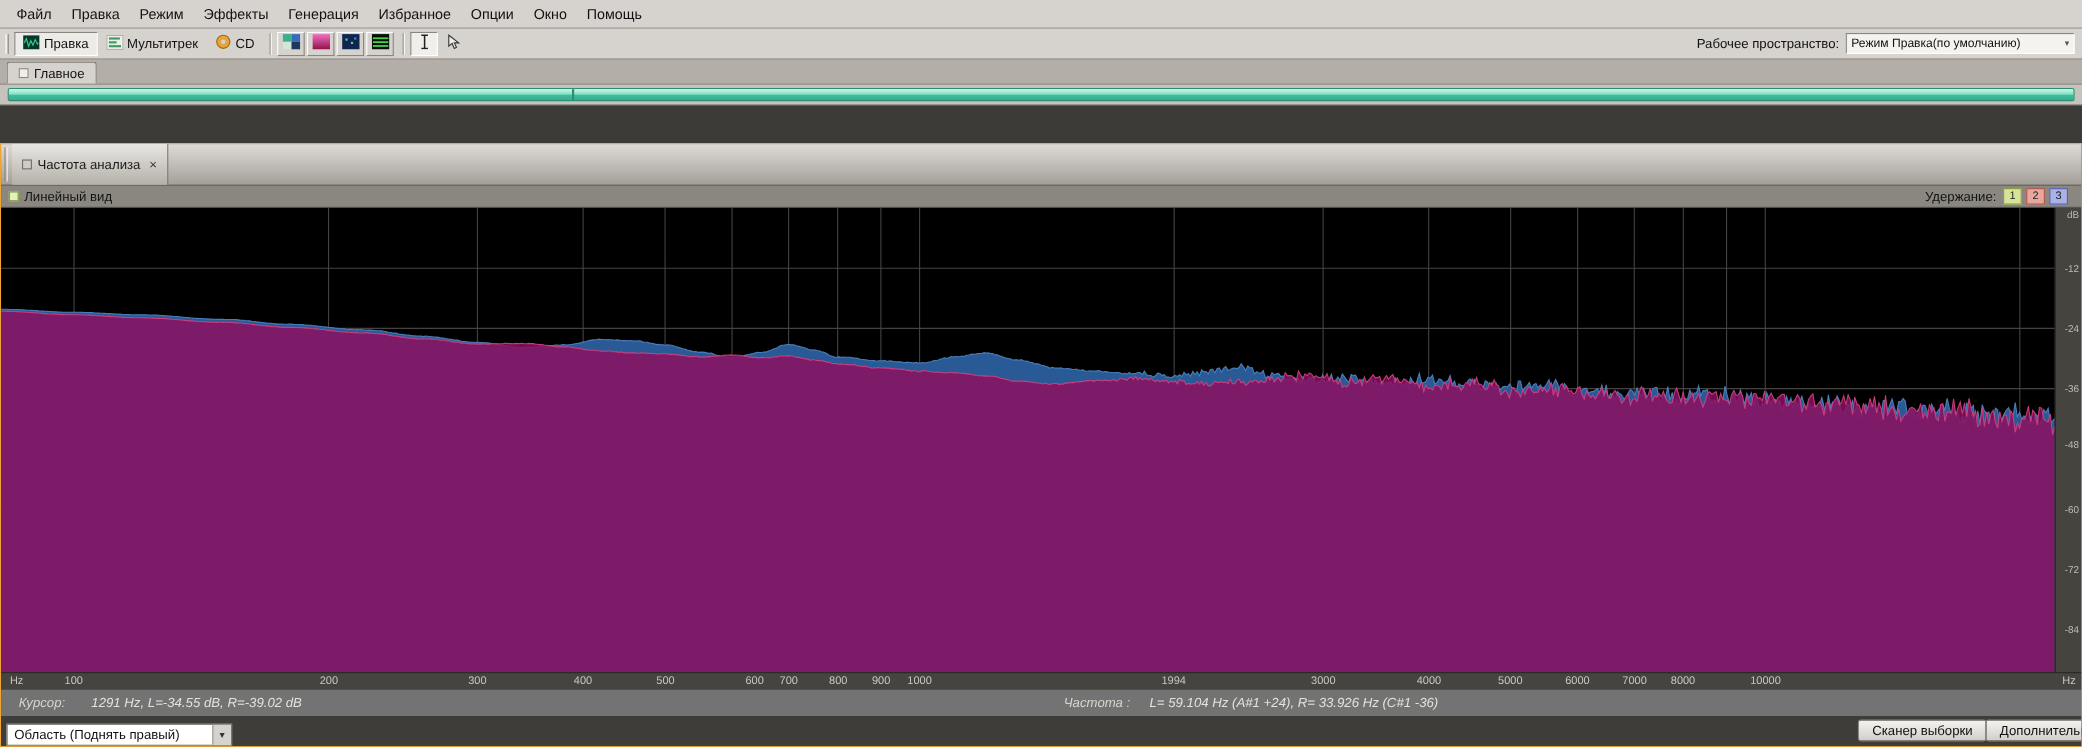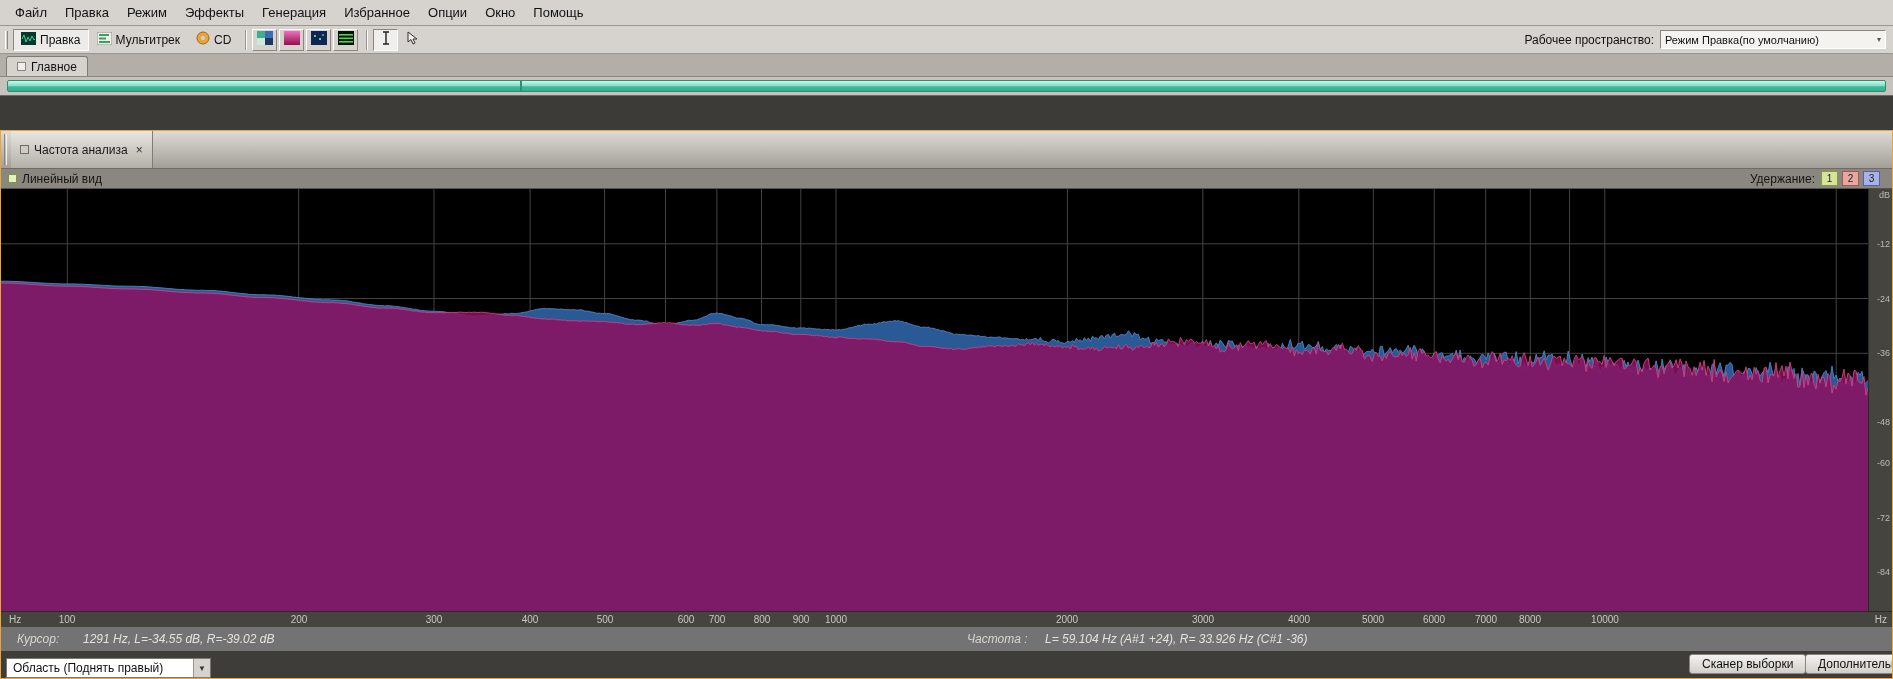--- a/index.html
+++ b/index.html
@@ -17,21 +17,21 @@
   .tb-btn { display:flex; align-items:center; gap:4px; height:22px; padding:0 7px;
             background:#d6d3ce; border:1px solid #d6d3ce; font-size:12px; color:#111;
             font-family:"Liberation Sans",sans-serif; }
   .tb-btn.pressed { background:#ecebe7; border-color:#8a867f #ffffff #ffffff #8a867f; }
   .tb-icon-btn { width:25px; height:22px; display:flex; align-items:center; justify-content:center;
                  background:#d6d3ce; border:1px solid; border-color:#ffffff #8a867f #8a867f #ffffff; margin-right:2px; }
   .tb-icon-btn.pressed { background:#f0efec; border-color:#8a867f #ffffff #ffffff #8a867f; }
   .tb-sep { width:1px; height:20px; background:#9a968f; box-shadow:1px 0 0 #fff; margin:0 6px; }
   .tb-right { margin-left:auto; display:flex; align-items:center; gap:6px; padding-right:3px; }
   .ws-label { font-size:12px; color:#111; white-space:nowrap; }
-  .ws-field { width:226px; height:19px; background:#f4f3f0; border:1px solid;
+  .ws-field { width:208px; height:19px; background:#f4f3f0; border:1px solid;
               border-color:#8a867f #ffffff #ffffff #8a867f; display:flex; align-items:center;
               justify-content:space-between; padding:0 4px; font-size:11px; color:#111; white-space:nowrap; }
   .ws-arrow { font-size:8px; color:#555; }
 
   .tabstrip { height:23px; background:#b3afa8; border-bottom:1px solid #8a867f;
               display:flex; align-items:flex-end; padding-left:6px; }
   .file-tab { height:20px; background:#d6d3ce; border:1px solid #7f7c75; border-bottom:none;
               border-radius:3px 3px 0 0; display:flex; align-items:center; gap:5px;
               padding:0 10px; font-size:12px; color:#111; }
   .tab-icon { width:9px; height:9px; border:1px solid #8a867f; background:#efeeea; }
@@ -267,41 +267,41 @@
             <path d="M0.0 92.2L2.0 92.2L4.0 92.2L6.0 92.2L8.0 92.3L10.0 92.3L12.0 92.4L14.0 92.5L16.0 92.5L18.0 92.6L20.0 92.7L22.0 92.8L24.0 93.0L26.0 93.1L28.0 93.2L30.0 93.3L32.0 93.4L34.0 93.6L36.0 93.7L38.0 93.8L40.0 94.0L42.0 94.1L44.0 94.2L46.0 94.3L48.0 94.4L50.0 94.5L52.0 94.6L54.0 94.7L56.0 94.8L58.0 94.8L60.0 94.9L62.0 94.9L64.0 94.9L66.0 94.9L68.0 94.9L70.0 94.9L72.0 94.9L74.0 95.0L76.0 95.1L78.0 95.1L80.0 95.2L82.0 95.2L84.0 95.3L86.0 95.5L88.0 95.5L90.0 95.7L92.0 95.8L93.9 95.9L95.9 96.0L97.9 96.1L99.9 96.2L101.9 96.3L103.9 96.4L105.9 96.5L107.9 96.6L109.9 96.8L111.9 96.9L113.9 96.9L115.9 97.0L117.9 97.1L119.9 97.1L121.9 97.1L123.9 97.2L125.9 97.2L127.9 97.2L129.9 97.2L131.9 97.2L133.9 97.3L135.9 97.3L137.9 97.4L139.9 97.5L141.9 97.5L143.9 97.6L145.9 97.8L147.9 97.9L149.9 98.0L151.9 98.3L153.9 98.4L155.9 98.5L157.9 98.7L159.9 98.8L161.9 99.0L163.9 99.2L165.9 99.4L167.9 99.6L169.9 99.6L171.9 99.9L173.9 100.1L175.9 100.3L177.9 100.4L179.9 100.5L181.9 100.5L183.9 100.8L185.9 100.9L187.9 100.9L189.9 101.0L191.9 101.1L193.9 101.2L195.9 101.3L197.9 101.3L199.9 101.3L201.9 101.2L203.9 101.4L205.9 101.4L207.9 101.5L209.9 101.5L211.9 101.5L213.9 101.6L215.9 101.8L217.9 102.1L219.9 102.1L221.9 102.4L223.9 102.6L225.9 102.7L227.9 103.1L229.9 103.3L231.9 103.6L233.9 103.7L235.9 104.1L237.9 104.2L239.9 104.5L241.9 104.6L243.9 104.8L245.9 104.9L247.9 105.3L249.9 105.4L251.9 105.5L253.9 105.6L255.9 105.7L257.9 105.8L259.9 105.8L261.9 105.7L263.9 105.7L265.9 105.9L267.9 106.0L269.9 106.0L271.9 106.0L273.9 106.1L275.9 106.4L277.9 106.4L279.9 106.7L281.8 106.7L283.8 107.1L285.8 107.2L287.8 107.5L289.8 107.6L291.8 108.1L293.8 108.1L295.8 108.4L297.8 108.7L299.8 108.8L301.8 108.9L303.8 109.3L305.8 109.4L307.8 109.7L309.8 109.8L311.8 109.9L313.8 110.3L315.8 110.5L317.8 110.3L319.8 110.6L321.8 110.9L323.8 110.7L325.8 110.8L327.8 110.7L329.8 111.0L331.8 111.0L333.8 111.1L335.8 111.1L337.8 111.2L339.8 111.4L341.8 111.7L343.8 111.7L345.8 111.8L347.8 112.2L349.8 112.5L351.8 113.1L353.8 113.3L355.8 113.7L357.8 113.8L359.8 114.1L361.8 114.8L363.8 114.9L365.8 115.2L367.8 115.6L369.8 115.6L371.8 115.9L373.8 116.2L375.8 116.3L377.8 116.5L379.8 116.6L381.8 116.6L383.8 117.0L385.8 116.6L387.8 116.7L389.8 116.9L391.8 117.1L393.8 117.4L395.8 117.5L397.8 117.7L399.8 118.2L401.8 118.3L403.8 118.8L405.8 118.9L407.8 119.4L409.8 119.5L411.8 120.2L413.8 120.2L415.8 120.4L417.8 121.0L419.8 121.5L421.8 121.4L423.8 121.8L425.8 121.9L427.8 122.1L429.8 122.2L431.8 122.2L433.8 122.2L435.8 122.5L437.8 122.3L439.8 122.6L441.8 122.7L443.8 122.9L445.8 123.4L447.8 123.8L449.8 123.9L451.8 124.3L453.8 124.5L455.8 124.7L457.8 125.1L459.8 125.6L461.8 125.6L463.8 125.8L465.8 126.4L467.7 126.7L469.7 126.6L471.7 127.1L473.7 127.0L475.7 126.9L477.7 126.8L479.7 126.6L481.7 126.8L483.7 126.5L485.7 126.6L487.7 126.3L489.7 125.9L491.7 125.9L493.7 125.9L495.7 125.6L497.7 125.1L499.7 125.1L501.7 125.1L503.7 124.6L505.7 124.7L507.7 124.9L509.7 124.4L511.7 124.3L513.7 124.7L515.7 124.4L517.7 124.3L519.7 123.9L521.7 123.5L523.7 123.2L525.7 122.9L527.7 122.3L529.7 121.8L531.7 121.5L533.7 120.8L535.7 120.4L537.7 120.0L539.7 119.8L541.7 119.7L543.7 119.3L545.7 119.7L547.7 119.6L549.7 119.8L551.7 119.7L553.7 119.9L555.7 120.0L557.7 120.3L559.7 120.0L561.7 120.2L563.7 120.6L565.7 120.7L567.7 120.5L569.7 120.9L571.7 120.7L573.7 120.8L575.7 121.1L577.7 121.0L579.7 120.8L581.7 121.0L583.7 122.0L585.7 122.1L587.7 122.2L589.7 122.9L591.7 123.1L593.7 123.6L595.7 124.3L597.7 124.1L599.7 124.4L601.7 124.5L603.7 124.8L605.7 124.4L607.7 124.6L609.7 124.9L611.7 125.6L613.7 126.2L615.7 126.8L617.7 127.3L619.7 128.0L621.7 128.4L623.7 129.2L625.7 129.6L627.7 130.2L629.7 130.8L631.7 130.6L633.7 131.3L635.7 131.1L637.7 131.1L639.7 131.3L641.7 131.8L643.7 132.2L645.7 131.9L647.7 132.9L649.7 133.8L651.7 133.9L653.6 134.7L655.6 134.8L657.6 135.5L659.6 135.3L661.6 136.0L663.6 136.0L665.6 135.9L667.6 135.8L669.6 135.4L671.6 135.4L673.6 135.0L675.6 134.3L677.6 133.6L679.6 133.3L681.6 132.9L683.6 132.5L685.6 131.8L687.6 131.2L689.6 131.5L691.6 131.4L693.6 131.0L695.6 130.9L697.6 130.1L699.6 129.6L701.6 128.4L703.6 127.8L705.6 127.1L707.6 125.7L709.6 124.8L711.6 124.7L713.6 124.5L715.6 124.0L717.6 124.5L719.6 124.5L721.6 124.7L723.6 125.7L725.6 125.9L727.6 126.5L729.6 126.9L731.6 127.5L733.6 128.5L735.6 129.1L737.6 129.2L739.6 129.1L741.6 129.6L743.6 129.9L745.6 130.8L747.6 131.1L749.6 131.9L751.6 133.1L753.6 134.5L755.6 134.8L757.6 135.5L759.6 135.8L761.6 135.4L763.6 135.8L765.6 135.7L767.6 135.8L769.6 135.8L771.6 135.8L773.6 136.0L775.6 136.6L777.6 136.6L779.6 137.1L781.6 137.6L783.6 137.8L785.6 138.0L787.6 138.3L789.6 138.9L791.6 138.8L793.6 138.7L795.6 139.4L797.6 138.9L799.6 138.9L801.6 138.9L803.6 138.8L805.6 139.6L807.6 139.1L809.6 139.2L811.6 139.7L813.6 139.8L815.6 140.0L817.6 140.0L819.6 140.3L821.6 140.9L823.6 140.2L825.6 140.6L827.6 140.5L829.6 141.1L831.6 140.4L833.6 141.1L835.6 141.0L837.6 140.6L839.6 141.0L841.5 140.6L843.5 140.1L845.5 139.9L847.5 138.9L849.5 138.7L851.5 138.5L853.5 137.6L855.5 137.2L857.5 136.2L859.5 136.8L861.5 136.2L863.5 135.1L865.5 135.5L867.5 135.1L869.5 135.3L871.5 135.3L873.5 134.7L875.5 135.1L877.5 133.9L879.5 133.9L881.5 133.1L883.5 132.8L885.5 133.1L887.5 132.4L889.5 132.3L891.5 132.4L893.5 131.6L895.5 132.0L897.5 131.7L899.5 132.4L901.5 132.4L903.5 133.6L905.5 133.6L907.5 134.5L909.5 135.2L911.5 135.8L913.5 136.5L915.5 137.0L917.5 137.2L919.5 138.3L921.5 138.2L923.5 138.1L925.5 138.5L927.5 138.0L929.5 139.2L931.5 139.2L933.5 139.5L935.5 140.5L937.5 140.6L939.5 141.8L941.5 141.7L943.5 142.0L945.5 143.0L947.5 143.2L949.5 143.9L951.5 144.6L953.5 145.7L955.5 144.9L957.5 145.6L959.5 145.6L961.5 145.7L963.5 145.4L965.5 146.2L967.5 146.2L969.5 146.0L971.5 146.3L973.5 146.8L975.5 146.9L977.5 146.5L979.5 147.5L981.5 147.6L983.5 147.3L985.5 148.2L987.5 148.5L989.5 148.1L991.5 148.3L993.5 148.4L995.5 148.4L997.5 147.9L999.5 148.2L1001.5 149.3L1003.5 148.8L1005.5 149.0L1007.5 149.4L1009.5 149.6L1011.5 149.8L1013.5 149.7L1015.5 149.6L1017.5 150.0L1019.5 151.0L1021.5 150.3L1023.5 151.1L1025.5 149.6L1027.4 151.0L1029.4 150.7L1031.4 150.6L1033.4 149.6L1035.4 149.7L1037.4 151.6L1039.4 148.4L1041.4 151.7L1043.4 152.4L1045.4 152.5L1047.4 154.0L1049.4 152.6L1051.4 150.2L1053.4 150.6L1055.4 152.2L1057.4 151.6L1059.4 153.8L1061.4 153.8L1063.4 154.5L1065.4 153.2L1067.4 152.3L1069.4 153.2L1071.4 151.7L1073.4 153.3L1075.4 149.4L1077.4 151.7L1079.4 150.7L1081.4 153.0L1083.4 148.6L1085.4 151.5L1087.4 148.9L1089.4 152.6L1091.4 147.2L1093.4 149.1L1095.4 148.7L1097.4 150.8L1099.4 146.9L1101.4 146.7L1103.4 149.8L1105.4 146.1L1107.4 145.5L1109.4 149.3L1111.4 145.7L1113.4 144.2L1115.4 147.6L1117.4 147.2L1119.4 145.8L1121.4 145.6L1123.4 146.1L1125.4 145.2L1127.4 141.7L1129.4 144.4L1131.4 147.8L1133.4 143.6L1135.4 145.5L1137.4 145.1L1139.4 151.0L1141.4 148.9L1143.4 150.1L1145.4 150.0L1147.4 147.9L1149.4 154.6L1151.4 153.4L1153.4 153.8L1155.4 149.8L1157.4 151.6L1159.4 150.8L1161.4 150.5L1163.4 153.3L1165.4 152.8L1167.4 155.0L1169.4 156.5L1171.4 155.0L1173.4 155.7L1175.4 154.1L1177.4 155.6L1179.4 155.0L1181.4 158.8L1183.4 153.7L1185.4 158.9L1187.4 156.8L1189.4 154.3L1191.4 154.4L1193.4 154.1L1195.4 160.9L1197.4 157.6L1199.4 158.4L1201.4 151.7L1203.4 158.4L1205.4 158.2L1207.4 155.6L1209.4 151.2L1211.4 159.2L1213.4 156.7L1215.3 153.8L1217.3 156.7L1219.3 151.0L1221.3 153.6L1223.3 156.7L1225.3 158.4L1227.3 151.5L1229.3 152.3L1231.3 152.0L1233.3 156.0L1235.3 158.8L1237.3 156.0L1239.3 156.9L1241.3 157.8L1243.3 158.5L1245.3 155.1L1247.3 160.6L1249.3 156.7L1251.3 160.4L1253.3 158.9L1255.3 157.5L1257.3 160.3L1259.3 159.4L1261.3 158.6L1263.3 158.3L1265.3 162.6L1267.3 154.3L1269.3 157.2L1271.3 158.7L1273.3 159.8L1275.3 162.0L1277.3 157.9L1279.3 162.7L1281.3 154.3L1283.3 157.9L1285.3 162.5L1287.3 156.9L1289.3 150.4L1291.3 158.9L1293.3 159.0L1295.3 157.7L1297.3 153.9L1299.3 154.8L1301.3 152.0L1303.3 160.1L1305.3 158.8L1307.3 155.5L1309.3 156.2L1311.3 158.7L1313.3 158.3L1315.3 157.0L1317.3 152.4L1319.3 160.9L1321.3 157.5L1323.3 164.0L1325.3 159.9L1327.3 161.4L1329.3 161.2L1331.3 164.4L1333.3 157.3L1335.3 155.4L1337.3 158.6L1339.3 155.9L1341.3 161.6L1343.3 159.8L1345.3 166.3L1347.3 163.4L1349.3 157.3L1351.3 158.5L1353.3 161.9L1355.3 158.7L1357.3 164.8L1359.3 159.6L1361.3 167.0L1363.3 164.7L1365.3 162.7L1367.3 162.3L1369.3 162.9L1371.3 160.1L1373.3 163.3L1375.3 163.9L1377.3 169.4L1379.3 157.3L1381.3 157.3L1383.3 166.7L1385.3 163.4L1387.3 161.7L1389.3 158.6L1391.3 163.8L1393.3 160.7L1395.3 159.7L1397.3 163.4L1399.3 160.9L1401.2 163.8L1403.2 162.8L1405.2 159.9L1407.2 156.2L1409.2 163.6L1411.2 160.2L1413.2 156.1L1415.2 160.1L1417.2 168.9L1419.2 164.2L1421.2 159.7L1423.2 162.3L1425.2 168.2L1427.2 168.8L1429.2 171.5L1431.2 170.0L1433.2 163.8L1435.2 167.1L1437.2 165.8L1439.2 164.3L1441.2 163.8L1443.2 168.5L1445.2 167.1L1447.2 167.0L1449.2 165.7L1451.2 164.2L1453.2 168.4L1455.2 161.2L1457.2 169.1L1459.2 160.9L1461.2 173.6L1463.2 168.7L1465.2 170.1L1467.2 174.9L1469.2 166.9L1471.2 168.8L1473.2 170.0L1475.2 173.6L1477.2 172.8L1479.2 168.1L1481.2 165.1L1483.2 166.6L1485.2 170.4L1487.2 163.8L1489.2 169.1L1491.2 170.9L1493.2 164.2L1495.2 169.3L1497.2 174.8L1499.2 171.3L1501.2 164.9L1503.2 163.5L1505.2 163.1L1507.2 172.2L1509.2 179.0L1511.2 169.2L1513.2 171.8L1515.2 162.5L1517.2 175.0L1519.2 167.7L1521.2 180.6L1523.2 173.4L1525.2 179.1L1527.2 173.6L1529.2 172.3L1531.2 173.6L1533.2 173.7L1535.2 165.2L1537.2 172.6L1539.2 168.2L1541.2 168.5L1543.2 161.8L1545.2 170.7L1547.2 166.0L1549.2 166.3L1551.2 165.1L1553.2 173.1L1555.2 177.3L1557.2 174.6L1559.2 175.5L1561.2 176.4L1563.2 171.4L1565.2 174.7L1567.2 162.1L1569.2 170.6L1571.2 177.4L1573.2 175.1L1575.2 168.1L1577.2 176.7L1579.2 174.7L1581.2 165.0L1583.2 173.7L1585.2 177.8L1587.1 168.6L1589.1 172.8L1591.1 168.1L1593.1 179.6L1595.1 170.0L1597.1 177.0L1599.1 183.4L1601.1 177.8L1603.1 179.3L1605.1 168.0L1607.1 173.4L1609.1 177.9L1611.1 173.7L1613.1 174.4L1615.1 176.3L1617.1 175.2L1619.1 184.2L1621.1 177.6L1623.1 171.2L1625.1 177.7L1627.1 172.9L1629.1 182.6L1631.1 174.8L1633.1 179.5L1635.1 176.6L1637.1 171.2L1639.1 178.6L1641.1 182.0L1643.1 177.2L1645.1 182.3L1647.1 180.1L1649.1 179.3L1651.1 180.5L1653.1 181.3L1655.1 171.8L1657.1 180.4L1659.1 187.3L1661.1 170.0L1663.1 180.8L1665.1 176.6L1667.1 177.9L1669.1 170.8L1671.1 175.0L1673.1 185.9L1675.1 186.0L1677.1 181.8L1679.1 178.5L1681.1 180.7L1683.1 175.4L1685.1 186.7L1687.1 178.2L1689.1 185.4L1691.1 190.5L1693.1 181.8L1695.1 178.6L1697.1 182.5L1699.1 179.1L1701.1 180.2L1703.1 179.6L1705.1 184.1L1707.1 185.9L1709.1 187.0L1711.1 175.3L1713.1 174.8L1715.1 185.0L1717.1 178.7L1719.1 173.7L1721.1 181.4L1723.1 187.3L1725.1 176.0L1727.1 176.3L1729.1 173.3L1731.1 175.7L1733.1 189.4L1735.1 186.2L1737.1 182.1L1739.1 185.4L1741.1 190.3L1743.1 182.6L1745.1 191.1L1747.1 179.4L1749.1 179.7L1751.1 185.2L1753.1 189.3L1755.1 178.6L1757.1 183.7L1759.1 187.0L1761.1 184.0L1763.1 181.6L1765.1 178.8L1767.1 183.6L1769.1 173.2L1771.1 181.9L1773.1 188.6L1775.0 179.0L1777.0 190.1L1779.0 186.7L1781.0 196.7L1783.0 189.0L1785.0 196.1L1787.0 177.6L1789.0 180.9L1791.0 181.8L1793.0 179.5L1795.0 198.8L1797.0 184.4L1799.0 196.3L1801.0 178.9L1803.0 184.5L1805.0 187.0L1807.0 185.6L1809.0 193.1L1811.0 194.5L1813.0 182.0L1815.0 183.4L1817.0 199.2L1819.0 192.0L1821.0 187.2L1823.0 183.7L1825.0 181.6L1827.0 187.9L1829.0 190.4L1831.0 176.9L1833.0 189.9L1835.0 186.0L1837.0 191.9L1839.0 189.0L1841.0 191.5L1843.0 196.2L1845.0 189.9L1847.0 196.7L1849.0 187.3L1851.0 188.5L1853.0 196.8L1855.0 192.6L1857.0 183.3L1859.0 186.3L1861.0 182.2L1863.0 195.0L1865.0 193.8L1867.0 191.3" stroke="#4e86c6" fill="none" stroke-width="1" stroke-opacity="0.9"></path>
             <path d="M0.0 94.0L2.0 94.0L4.0 94.0L6.0 94.1L8.0 94.1L10.0 94.2L12.0 94.2L14.0 94.3L16.0 94.4L18.0 94.5L20.0 94.7L22.0 94.8L24.0 94.9L26.0 95.1L28.0 95.2L30.0 95.3L32.0 95.5L34.0 95.6L36.0 95.8L38.0 95.9L40.0 96.1L42.0 96.3L44.0 96.4L46.0 96.5L48.0 96.6L50.0 96.7L52.0 96.8L54.0 96.9L56.0 97.0L58.0 97.1L60.0 97.1L62.0 97.1L64.0 97.2L66.0 97.2L68.0 97.2L70.0 97.2L72.0 97.2L74.0 97.3L76.0 97.4L78.0 97.4L80.0 97.5L82.0 97.7L84.0 97.7L86.0 97.8L88.0 97.9L90.0 98.1L92.0 98.2L93.9 98.4L95.9 98.5L97.9 98.6L99.9 98.8L101.9 98.9L103.9 99.0L105.9 99.2L107.9 99.2L109.9 99.5L111.9 99.5L113.9 99.6L115.9 99.7L117.9 99.7L119.9 99.9L121.9 99.8L123.9 99.9L125.9 99.9L127.9 99.9L129.9 100.0L131.9 99.9L133.9 100.1L135.9 100.1L137.9 100.2L139.9 100.2L141.9 100.4L143.9 100.4L145.9 100.6L147.9 100.6L149.9 100.7L151.9 101.0L153.9 101.1L155.9 101.2L157.9 101.4L159.9 101.5L161.9 101.8L163.9 101.9L165.9 102.1L167.9 102.3L169.9 102.5L171.9 102.7L173.9 102.7L175.9 103.0L177.9 103.1L179.9 103.3L181.9 103.3L183.9 103.5L185.9 103.6L187.9 103.6L189.9 103.8L191.9 103.8L193.9 104.0L195.9 104.1L197.9 104.0L199.9 103.9L201.9 104.1L203.9 103.9L205.9 104.0L207.9 104.2L209.9 104.1L211.9 104.4L213.9 104.5L215.9 104.7L217.9 104.7L219.9 104.9L221.9 105.3L223.9 105.3L225.9 105.6L227.9 105.8L229.9 106.1L231.9 106.4L233.9 106.4L235.9 106.7L237.9 107.0L239.9 107.2L241.9 107.5L243.9 107.4L245.9 107.9L247.9 108.0L249.9 108.1L251.9 108.2L253.9 108.5L255.9 108.6L257.9 108.6L259.9 108.6L261.9 108.6L263.9 108.5L265.9 108.6L267.9 108.7L269.9 108.7L271.9 108.8L273.9 108.9L275.9 109.1L277.9 109.3L279.9 109.4L281.8 109.7L283.8 109.8L285.8 110.0L287.8 110.2L289.8 110.3L291.8 110.6L293.8 110.6L295.8 111.2L297.8 111.3L299.8 111.6L301.8 111.8L303.8 112.0L305.8 112.1L307.8 112.3L309.8 112.7L311.8 112.8L313.8 112.9L315.8 113.0L317.8 113.3L319.8 113.3L321.8 113.6L323.8 113.6L325.8 113.7L327.8 113.7L329.8 113.7L331.8 113.4L333.8 113.8L335.8 113.7L337.8 114.0L339.8 114.2L341.8 114.4L343.8 114.5L345.8 114.5L347.8 115.0L349.8 115.1L351.8 115.6L353.8 115.9L355.8 116.3L357.8 116.4L359.8 116.7L361.8 117.1L363.8 117.5L365.8 117.5L367.8 117.9L369.8 118.2L371.8 118.4L373.8 118.4L375.8 118.9L377.8 119.1L379.8 119.2L381.8 118.9L383.8 119.1L385.8 119.2L387.8 119.2L389.8 119.1L391.8 119.3L393.8 119.4L395.8 119.4L397.8 119.8L399.8 120.3L401.8 120.3L403.8 120.5L405.8 121.0L407.8 120.9L409.8 121.6L411.8 122.0L413.8 122.1L415.8 122.0L417.8 122.7L419.8 122.9L421.8 123.1L423.8 123.0L425.8 123.6L427.8 123.5L429.8 123.6L431.8 123.6L433.8 123.8L435.8 123.8L437.8 123.5L439.8 123.6L441.8 123.9L443.8 123.8L445.8 123.4L447.8 123.5L449.8 123.3L451.8 123.6L453.8 123.5L455.8 123.5L457.8 123.2L459.8 123.0L461.8 123.4L463.8 123.4L465.8 123.5L467.7 123.2L469.7 123.4L471.7 123.3L473.7 123.1L475.7 123.5L477.7 123.5L479.7 123.2L481.7 123.4L483.7 123.3L485.7 123.8L487.7 123.9L489.7 124.3L491.7 124.3L493.7 124.7L495.7 124.9L497.7 125.2L499.7 125.6L501.7 125.8L503.7 126.2L505.7 126.3L507.7 126.3L509.7 126.3L511.7 126.6L513.7 126.1L515.7 126.5L517.7 126.5L519.7 127.0L521.7 127.3L523.7 127.4L525.7 128.0L527.7 127.8L529.7 128.8L531.7 128.7L533.7 129.1L535.7 129.4L537.7 129.4L539.7 129.7L541.7 129.9L543.7 129.9L545.7 130.2L547.7 130.3L549.7 130.2L551.7 130.1L553.7 130.1L555.7 130.8L557.7 130.8L559.7 130.9L561.7 131.3L563.7 130.9L565.7 131.7L567.7 131.8L569.7 131.7L571.7 132.0L573.7 131.6L575.7 131.8L577.7 132.1L579.7 132.2L581.7 131.8L583.7 131.9L585.7 132.2L587.7 132.0L589.7 132.3L591.7 132.1L593.7 132.3L595.7 132.7L597.7 132.8L599.7 132.7L601.7 132.4L603.7 132.6L605.7 132.8L607.7 133.2L609.7 133.2L611.7 133.3L613.7 133.7L615.7 133.4L617.7 134.1L619.7 133.9L621.7 134.3L623.7 134.9L625.7 135.3L627.7 135.2L629.7 135.3L631.7 134.9L633.7 135.4L635.7 135.8L637.7 135.5L639.7 135.7L641.7 135.4L643.7 135.2L645.7 135.1L647.7 134.8L649.7 134.8L651.7 134.5L653.6 134.6L655.6 134.3L657.6 133.8L659.6 134.1L661.6 133.8L663.6 133.6L665.6 134.1L667.6 133.7L669.6 134.0L671.6 134.0L673.6 134.2L675.6 134.9L677.6 134.9L679.6 135.6L681.6 135.7L683.6 136.1L685.6 135.7L687.6 136.3L689.6 136.3L691.6 135.9L693.6 136.1L695.6 136.2L697.6 136.2L699.6 136.5L701.6 135.3L703.6 135.6L705.6 135.6L707.6 134.7L709.6 134.7L711.6 134.6L713.6 134.7L715.6 134.3L717.6 134.5L719.6 134.6L721.6 135.6L723.6 136.0L725.6 135.9L727.6 136.6L729.6 136.7L731.6 137.5L733.6 137.4L735.6 138.6L737.6 137.8L739.6 138.3L741.6 138.6L743.6 138.8L745.6 139.0L747.6 139.3L749.6 139.8L751.6 140.6L753.6 140.6L755.6 141.4L757.6 141.6L759.6 141.4L761.6 142.3L763.6 141.8L765.6 142.2L767.6 142.3L769.6 142.5L771.6 142.8L773.6 142.4L775.6 142.5L777.6 143.3L779.6 143.6L781.6 144.0L783.6 144.3L785.6 144.0L787.6 144.6L789.6 144.8L791.6 145.7L793.6 145.3L795.6 145.4L797.6 145.1L799.6 145.6L801.6 145.5L803.6 145.4L805.6 145.7L807.6 145.7L809.6 146.3L811.6 146.1L813.6 146.9L815.6 146.1L817.6 146.8L819.6 146.8L821.6 147.2L823.6 147.8L825.6 147.5L827.6 148.4L829.6 148.1L831.6 148.0L833.6 148.9L835.6 148.9L837.6 147.8L839.6 147.9L841.5 148.3L843.5 148.7L845.5 148.9L847.5 149.4L849.5 149.4L851.5 149.3L853.5 149.4L855.5 149.9L857.5 149.8L859.5 150.3L861.5 149.5L863.5 149.9L865.5 149.7L867.5 150.2L869.5 149.9L871.5 150.1L873.5 150.5L875.5 150.2L877.5 150.9L879.5 150.9L881.5 151.4L883.5 151.7L885.5 152.2L887.5 152.2L889.5 152.8L891.5 152.4L893.5 152.9L895.5 152.7L897.5 152.9L899.5 153.0L901.5 153.1L903.5 153.2L905.5 153.7L907.5 154.4L909.5 155.1L911.5 155.2L913.5 155.9L915.5 156.3L917.5 157.2L919.5 157.6L921.5 157.3L923.5 157.6L925.5 157.5L927.5 157.4L929.5 157.7L931.5 157.6L933.5 157.9L935.5 158.3L937.5 158.4L939.5 158.9L941.5 159.2L943.5 159.2L945.5 159.7L947.5 160.0L949.5 159.3L951.5 160.1L953.5 160.5L955.5 159.9L957.5 159.6L959.5 159.7L961.5 160.4L963.5 160.2L965.5 160.3L967.5 159.1L969.5 159.3L971.5 158.9L973.5 158.6L975.5 158.8L977.5 157.9L979.5 158.5L981.5 157.7L983.5 158.0L985.5 157.4L987.5 156.8L989.5 157.1L991.5 156.8L993.5 157.9L995.5 156.7L997.5 156.6L999.5 156.9L1001.5 157.4L1003.5 156.4L1005.5 156.8L1007.5 157.3L1009.5 156.9L1011.5 155.9L1013.5 157.4L1015.5 156.6L1017.5 154.7L1019.5 155.8L1021.5 155.7L1023.5 156.8L1025.5 154.3L1027.4 153.9L1029.4 155.7L1031.4 153.1L1033.4 156.3L1035.4 154.3L1037.4 156.3L1039.4 155.2L1041.4 155.4L1043.4 156.5L1045.4 154.9L1047.4 156.8L1049.4 157.9L1051.4 156.5L1053.4 158.2L1055.4 157.0L1057.4 157.5L1059.4 156.7L1061.4 159.2L1063.4 157.2L1065.4 158.4L1067.4 157.4L1069.4 160.1L1071.4 155.7L1073.4 157.5L1075.4 157.2L1077.4 160.6L1079.4 159.6L1081.4 160.2L1083.4 159.9L1085.4 159.8L1087.4 157.9L1089.4 160.3L1091.4 157.8L1093.4 161.2L1095.4 158.6L1097.4 161.8L1099.4 161.6L1101.4 160.2L1103.4 157.5L1105.4 158.6L1107.4 158.7L1109.4 157.8L1111.4 158.9L1113.4 158.5L1115.4 159.9L1117.4 155.5L1119.4 159.8L1121.4 159.9L1123.4 156.8L1125.4 155.5L1127.4 159.1L1129.4 157.7L1131.4 161.2L1133.4 160.0L1135.4 157.1L1137.4 158.6L1139.4 156.5L1141.4 157.2L1143.4 159.1L1145.4 157.1L1147.4 158.5L1149.4 158.7L1151.4 153.0L1153.4 156.5L1155.4 153.4L1157.4 158.2L1159.4 155.6L1161.4 154.6L1163.4 157.9L1165.4 155.5L1167.4 149.8L1169.4 152.7L1171.4 152.5L1173.4 152.7L1175.4 154.8L1177.4 157.6L1179.4 148.4L1181.4 151.9L1183.4 155.4L1185.4 150.8L1187.4 152.5L1189.4 150.1L1191.4 151.1L1193.4 154.2L1195.4 152.6L1197.4 154.1L1199.4 154.2L1201.4 153.6L1203.4 154.2L1205.4 150.6L1207.4 157.0L1209.4 153.3L1211.4 158.0L1213.4 156.6L1215.3 160.0L1217.3 156.7L1219.3 163.1L1221.3 161.6L1223.3 163.1L1225.3 160.3L1227.3 153.7L1229.3 158.0L1231.3 159.9L1233.3 158.8L1235.3 155.7L1237.3 161.6L1239.3 153.5L1241.3 158.8L1243.3 156.6L1245.3 154.3L1247.3 151.7L1249.3 154.5L1251.3 154.3L1253.3 153.2L1255.3 160.0L1257.3 155.6L1259.3 152.4L1261.3 155.6L1263.3 153.1L1265.3 151.5L1267.3 158.2L1269.3 154.6L1271.3 158.4L1273.3 158.7L1275.3 155.4L1277.3 156.7L1279.3 158.5L1281.3 159.4L1283.3 157.7L1285.3 159.9L1287.3 159.0L1289.3 163.5L1291.3 157.6L1293.3 167.1L1295.3 160.8L1297.3 164.4L1299.3 163.7L1301.3 165.6L1303.3 161.3L1305.3 161.3L1307.3 162.2L1309.3 165.1L1311.3 159.3L1313.3 159.1L1315.3 165.1L1317.3 154.2L1319.3 161.6L1321.3 161.9L1323.3 162.5L1325.3 162.4L1327.3 166.0L1329.3 163.2L1331.3 159.1L1333.3 158.6L1335.3 161.7L1337.3 155.4L1339.3 160.0L1341.3 154.2L1343.3 160.2L1345.3 160.3L1347.3 162.9L1349.3 165.1L1351.3 164.4L1353.3 158.8L1355.3 161.4L1357.3 156.4L1359.3 160.5L1361.3 161.6L1363.3 170.0L1365.3 168.2L1367.3 165.8L1369.3 168.3L1371.3 172.6L1373.3 164.7L1375.3 163.5L1377.3 167.0L1379.3 167.5L1381.3 171.9L1383.3 165.7L1385.3 169.5L1387.3 164.5L1389.3 162.4L1391.3 165.8L1393.3 168.1L1395.3 167.7L1397.3 167.5L1399.3 163.1L1401.2 166.6L1403.2 163.9L1405.2 167.6L1407.2 165.6L1409.2 158.3L1411.2 170.3L1413.2 163.4L1415.2 172.1L1417.2 161.7L1419.2 159.6L1421.2 164.8L1423.2 162.0L1425.2 166.8L1427.2 165.9L1429.2 169.0L1431.2 168.1L1433.2 164.2L1435.2 162.4L1437.2 169.7L1439.2 173.9L1441.2 166.4L1443.2 170.3L1445.2 172.3L1447.2 170.2L1449.2 173.7L1451.2 170.2L1453.2 167.0L1455.2 163.3L1457.2 170.8L1459.2 165.7L1461.2 172.5L1463.2 173.3L1465.2 168.5L1467.2 166.0L1469.2 169.6L1471.2 171.2L1473.2 177.5L1475.2 175.4L1477.2 171.0L1479.2 169.4L1481.2 179.1L1483.2 174.0L1485.2 173.2L1487.2 176.1L1489.2 167.4L1491.2 162.6L1493.2 165.6L1495.2 172.9L1497.2 170.5L1499.2 164.2L1501.2 175.5L1503.2 170.8L1505.2 171.9L1507.2 168.7L1509.2 171.6L1511.2 166.7L1513.2 173.2L1515.2 176.0L1517.2 177.7L1519.2 177.0L1521.2 167.9L1523.2 163.7L1525.2 170.1L1527.2 176.5L1529.2 167.0L1531.2 178.1L1533.2 175.6L1535.2 172.5L1537.2 167.9L1539.2 176.4L1541.2 172.8L1543.2 169.0L1545.2 175.3L1547.2 181.1L1549.2 175.8L1551.2 168.9L1553.2 167.2L1555.2 169.4L1557.2 168.3L1559.2 167.0L1561.2 176.7L1563.2 168.8L1565.2 173.8L1567.2 174.6L1569.2 175.1L1571.2 178.2L1573.2 169.9L1575.2 166.1L1577.2 170.4L1579.2 169.9L1581.2 167.2L1583.2 171.2L1585.2 182.6L1587.1 171.1L1589.1 177.6L1591.1 179.3L1593.1 169.0L1595.1 168.8L1597.1 173.0L1599.1 172.7L1601.1 175.3L1603.1 166.5L1605.1 178.5L1607.1 172.1L1609.1 168.5L1611.1 172.3L1613.1 176.9L1615.1 172.6L1617.1 171.2L1619.1 169.4L1621.1 169.5L1623.1 180.1L1625.1 179.2L1627.1 175.8L1629.1 176.7L1631.1 173.9L1633.1 169.8L1635.1 173.0L1637.1 185.7L1639.1 178.5L1641.1 182.9L1643.1 174.2L1645.1 171.0L1647.1 169.0L1649.1 181.0L1651.1 179.3L1653.1 176.2L1655.1 179.1L1657.1 188.7L1659.1 177.8L1661.1 176.8L1663.1 184.6L1665.1 177.6L1667.1 174.2L1669.1 172.6L1671.1 178.9L1673.1 176.9L1675.1 170.7L1677.1 179.1L1679.1 169.9L1681.1 174.9L1683.1 187.7L1685.1 171.9L1687.1 178.3L1689.1 179.4L1691.1 186.3L1693.1 177.6L1695.1 186.6L1697.1 181.3L1699.1 173.2L1701.1 181.1L1703.1 171.4L1705.1 186.4L1707.1 177.0L1709.1 182.2L1711.1 192.8L1713.1 170.4L1715.1 188.1L1717.1 184.1L1719.1 180.6L1721.1 184.9L1723.1 192.7L1725.1 182.6L1727.1 194.0L1729.1 190.1L1731.1 187.7L1733.1 186.3L1735.1 182.3L1737.1 181.3L1739.1 182.4L1741.1 185.1L1743.1 184.0L1745.1 177.8L1747.1 190.9L1749.1 186.3L1751.1 190.6L1753.1 178.3L1755.1 185.2L1757.1 181.6L1759.1 191.4L1761.1 193.3L1763.1 179.1L1765.1 178.0L1767.1 194.0L1769.1 185.7L1771.1 185.8L1773.1 186.5L1775.0 173.5L1777.0 188.3L1779.0 181.9L1781.0 176.5L1783.0 187.0L1785.0 177.3L1787.0 189.8L1789.0 173.1L1791.0 182.1L1793.0 189.6L1795.0 184.7L1797.0 198.7L1799.0 197.1L1801.0 181.9L1803.0 198.7L1805.0 185.4L1807.0 196.3L1809.0 187.2L1811.0 183.9L1813.0 194.6L1815.0 200.1L1817.0 185.1L1819.0 194.2L1821.0 188.3L1823.0 188.6L1825.0 198.0L1827.0 184.6L1829.0 187.9L1831.0 204.0L1833.0 196.0L1835.0 200.3L1837.0 191.4L1839.0 192.4L1841.0 188.6L1843.0 180.1L1845.0 194.6L1847.0 184.0L1849.0 186.5L1851.0 197.2L1853.0 181.5L1855.0 182.0L1857.0 191.9L1859.0 193.7L1861.0 194.4L1863.0 187.5L1865.0 206.2L1867.0 198.9L1867 438L0 438Z" fill="#8c1060" fill-opacity="0.85" stroke="none"></path>
             <path d="M0.0 94.0L2.0 94.0L4.0 94.0L6.0 94.1L8.0 94.1L10.0 94.2L12.0 94.2L14.0 94.3L16.0 94.4L18.0 94.5L20.0 94.7L22.0 94.8L24.0 94.9L26.0 95.1L28.0 95.2L30.0 95.3L32.0 95.5L34.0 95.6L36.0 95.8L38.0 95.9L40.0 96.1L42.0 96.3L44.0 96.4L46.0 96.5L48.0 96.6L50.0 96.7L52.0 96.8L54.0 96.9L56.0 97.0L58.0 97.1L60.0 97.1L62.0 97.1L64.0 97.2L66.0 97.2L68.0 97.2L70.0 97.2L72.0 97.2L74.0 97.3L76.0 97.4L78.0 97.4L80.0 97.5L82.0 97.7L84.0 97.7L86.0 97.8L88.0 97.9L90.0 98.1L92.0 98.2L93.9 98.4L95.9 98.5L97.9 98.6L99.9 98.8L101.9 98.9L103.9 99.0L105.9 99.2L107.9 99.2L109.9 99.5L111.9 99.5L113.9 99.6L115.9 99.7L117.9 99.7L119.9 99.9L121.9 99.8L123.9 99.9L125.9 99.9L127.9 99.9L129.9 100.0L131.9 99.9L133.9 100.1L135.9 100.1L137.9 100.2L139.9 100.2L141.9 100.4L143.9 100.4L145.9 100.6L147.9 100.6L149.9 100.7L151.9 101.0L153.9 101.1L155.9 101.2L157.9 101.4L159.9 101.5L161.9 101.8L163.9 101.9L165.9 102.1L167.9 102.3L169.9 102.5L171.9 102.7L173.9 102.7L175.9 103.0L177.9 103.1L179.9 103.3L181.9 103.3L183.9 103.5L185.9 103.6L187.9 103.6L189.9 103.8L191.9 103.8L193.9 104.0L195.9 104.1L197.9 104.0L199.9 103.9L201.9 104.1L203.9 103.9L205.9 104.0L207.9 104.2L209.9 104.1L211.9 104.4L213.9 104.5L215.9 104.7L217.9 104.7L219.9 104.9L221.9 105.3L223.9 105.3L225.9 105.6L227.9 105.8L229.9 106.1L231.9 106.4L233.9 106.4L235.9 106.7L237.9 107.0L239.9 107.2L241.9 107.5L243.9 107.4L245.9 107.9L247.9 108.0L249.9 108.1L251.9 108.2L253.9 108.5L255.9 108.6L257.9 108.6L259.9 108.6L261.9 108.6L263.9 108.5L265.9 108.6L267.9 108.7L269.9 108.7L271.9 108.8L273.9 108.9L275.9 109.1L277.9 109.3L279.9 109.4L281.8 109.7L283.8 109.8L285.8 110.0L287.8 110.2L289.8 110.3L291.8 110.6L293.8 110.6L295.8 111.2L297.8 111.3L299.8 111.6L301.8 111.8L303.8 112.0L305.8 112.1L307.8 112.3L309.8 112.7L311.8 112.8L313.8 112.9L315.8 113.0L317.8 113.3L319.8 113.3L321.8 113.6L323.8 113.6L325.8 113.7L327.8 113.7L329.8 113.7L331.8 113.4L333.8 113.8L335.8 113.7L337.8 114.0L339.8 114.2L341.8 114.4L343.8 114.5L345.8 114.5L347.8 115.0L349.8 115.1L351.8 115.6L353.8 115.9L355.8 116.3L357.8 116.4L359.8 116.7L361.8 117.1L363.8 117.5L365.8 117.5L367.8 117.9L369.8 118.2L371.8 118.4L373.8 118.4L375.8 118.9L377.8 119.1L379.8 119.2L381.8 118.9L383.8 119.1L385.8 119.2L387.8 119.2L389.8 119.1L391.8 119.3L393.8 119.4L395.8 119.4L397.8 119.8L399.8 120.3L401.8 120.3L403.8 120.5L405.8 121.0L407.8 120.9L409.8 121.6L411.8 122.0L413.8 122.1L415.8 122.0L417.8 122.7L419.8 122.9L421.8 123.1L423.8 123.0L425.8 123.6L427.8 123.5L429.8 123.6L431.8 123.6L433.8 123.8L435.8 123.8L437.8 123.5L439.8 123.6L441.8 123.9L443.8 123.8L445.8 123.4L447.8 123.5L449.8 123.3L451.8 123.6L453.8 123.5L455.8 123.5L457.8 123.2L459.8 123.0L461.8 123.4L463.8 123.4L465.8 123.5L467.7 123.2L469.7 123.4L471.7 123.3L473.7 123.1L475.7 123.5L477.7 123.5L479.7 123.2L481.7 123.4L483.7 123.3L485.7 123.8L487.7 123.9L489.7 124.3L491.7 124.3L493.7 124.7L495.7 124.9L497.7 125.2L499.7 125.6L501.7 125.8L503.7 126.2L505.7 126.3L507.7 126.3L509.7 126.3L511.7 126.6L513.7 126.1L515.7 126.5L517.7 126.5L519.7 127.0L521.7 127.3L523.7 127.4L525.7 128.0L527.7 127.8L529.7 128.8L531.7 128.7L533.7 129.1L535.7 129.4L537.7 129.4L539.7 129.7L541.7 129.9L543.7 129.9L545.7 130.2L547.7 130.3L549.7 130.2L551.7 130.1L553.7 130.1L555.7 130.8L557.7 130.8L559.7 130.9L561.7 131.3L563.7 130.9L565.7 131.7L567.7 131.8L569.7 131.7L571.7 132.0L573.7 131.6L575.7 131.8L577.7 132.1L579.7 132.2L581.7 131.8L583.7 131.9L585.7 132.2L587.7 132.0L589.7 132.3L591.7 132.1L593.7 132.3L595.7 132.7L597.7 132.8L599.7 132.7L601.7 132.4L603.7 132.6L605.7 132.8L607.7 133.2L609.7 133.2L611.7 133.3L613.7 133.7L615.7 133.4L617.7 134.1L619.7 133.9L621.7 134.3L623.7 134.9L625.7 135.3L627.7 135.2L629.7 135.3L631.7 134.9L633.7 135.4L635.7 135.8L637.7 135.5L639.7 135.7L641.7 135.4L643.7 135.2L645.7 135.1L647.7 134.8L649.7 134.8L651.7 134.5L653.6 134.6L655.6 134.3L657.6 133.8L659.6 134.1L661.6 133.8L663.6 133.6L665.6 134.1L667.6 133.7L669.6 134.0L671.6 134.0L673.6 134.2L675.6 134.9L677.6 134.9L679.6 135.6L681.6 135.7L683.6 136.1L685.6 135.7L687.6 136.3L689.6 136.3L691.6 135.9L693.6 136.1L695.6 136.2L697.6 136.2L699.6 136.5L701.6 135.3L703.6 135.6L705.6 135.6L707.6 134.7L709.6 134.7L711.6 134.6L713.6 134.7L715.6 134.3L717.6 134.5L719.6 134.6L721.6 135.6L723.6 136.0L725.6 135.9L727.6 136.6L729.6 136.7L731.6 137.5L733.6 137.4L735.6 138.6L737.6 137.8L739.6 138.3L741.6 138.6L743.6 138.8L745.6 139.0L747.6 139.3L749.6 139.8L751.6 140.6L753.6 140.6L755.6 141.4L757.6 141.6L759.6 141.4L761.6 142.3L763.6 141.8L765.6 142.2L767.6 142.3L769.6 142.5L771.6 142.8L773.6 142.4L775.6 142.5L777.6 143.3L779.6 143.6L781.6 144.0L783.6 144.3L785.6 144.0L787.6 144.6L789.6 144.8L791.6 145.7L793.6 145.3L795.6 145.4L797.6 145.1L799.6 145.6L801.6 145.5L803.6 145.4L805.6 145.7L807.6 145.7L809.6 146.3L811.6 146.1L813.6 146.9L815.6 146.1L817.6 146.8L819.6 146.8L821.6 147.2L823.6 147.8L825.6 147.5L827.6 148.4L829.6 148.1L831.6 148.0L833.6 148.9L835.6 148.9L837.6 147.8L839.6 147.9L841.5 148.3L843.5 148.7L845.5 148.9L847.5 149.4L849.5 149.4L851.5 149.3L853.5 149.4L855.5 149.9L857.5 149.8L859.5 150.3L861.5 149.5L863.5 149.9L865.5 149.7L867.5 150.2L869.5 149.9L871.5 150.1L873.5 150.5L875.5 150.2L877.5 150.9L879.5 150.9L881.5 151.4L883.5 151.7L885.5 152.2L887.5 152.2L889.5 152.8L891.5 152.4L893.5 152.9L895.5 152.7L897.5 152.9L899.5 153.0L901.5 153.1L903.5 153.2L905.5 153.7L907.5 154.4L909.5 155.1L911.5 155.2L913.5 155.9L915.5 156.3L917.5 157.2L919.5 157.6L921.5 157.3L923.5 157.6L925.5 157.5L927.5 157.4L929.5 157.7L931.5 157.6L933.5 157.9L935.5 158.3L937.5 158.4L939.5 158.9L941.5 159.2L943.5 159.2L945.5 159.7L947.5 160.0L949.5 159.3L951.5 160.1L953.5 160.5L955.5 159.9L957.5 159.6L959.5 159.7L961.5 160.4L963.5 160.2L965.5 160.3L967.5 159.1L969.5 159.3L971.5 158.9L973.5 158.6L975.5 158.8L977.5 157.9L979.5 158.5L981.5 157.7L983.5 158.0L985.5 157.4L987.5 156.8L989.5 157.1L991.5 156.8L993.5 157.9L995.5 156.7L997.5 156.6L999.5 156.9L1001.5 157.4L1003.5 156.4L1005.5 156.8L1007.5 157.3L1009.5 156.9L1011.5 155.9L1013.5 157.4L1015.5 156.6L1017.5 154.7L1019.5 155.8L1021.5 155.7L1023.5 156.8L1025.5 154.3L1027.4 153.9L1029.4 155.7L1031.4 153.1L1033.4 156.3L1035.4 154.3L1037.4 156.3L1039.4 155.2L1041.4 155.4L1043.4 156.5L1045.4 154.9L1047.4 156.8L1049.4 157.9L1051.4 156.5L1053.4 158.2L1055.4 157.0L1057.4 157.5L1059.4 156.7L1061.4 159.2L1063.4 157.2L1065.4 158.4L1067.4 157.4L1069.4 160.1L1071.4 155.7L1073.4 157.5L1075.4 157.2L1077.4 160.6L1079.4 159.6L1081.4 160.2L1083.4 159.9L1085.4 159.8L1087.4 157.9L1089.4 160.3L1091.4 157.8L1093.4 161.2L1095.4 158.6L1097.4 161.8L1099.4 161.6L1101.4 160.2L1103.4 157.5L1105.4 158.6L1107.4 158.7L1109.4 157.8L1111.4 158.9L1113.4 158.5L1115.4 159.9L1117.4 155.5L1119.4 159.8L1121.4 159.9L1123.4 156.8L1125.4 155.5L1127.4 159.1L1129.4 157.7L1131.4 161.2L1133.4 160.0L1135.4 157.1L1137.4 158.6L1139.4 156.5L1141.4 157.2L1143.4 159.1L1145.4 157.1L1147.4 158.5L1149.4 158.7L1151.4 153.0L1153.4 156.5L1155.4 153.4L1157.4 158.2L1159.4 155.6L1161.4 154.6L1163.4 157.9L1165.4 155.5L1167.4 149.8L1169.4 152.7L1171.4 152.5L1173.4 152.7L1175.4 154.8L1177.4 157.6L1179.4 148.4L1181.4 151.9L1183.4 155.4L1185.4 150.8L1187.4 152.5L1189.4 150.1L1191.4 151.1L1193.4 154.2L1195.4 152.6L1197.4 154.1L1199.4 154.2L1201.4 153.6L1203.4 154.2L1205.4 150.6L1207.4 157.0L1209.4 153.3L1211.4 158.0L1213.4 156.6L1215.3 160.0L1217.3 156.7L1219.3 163.1L1221.3 161.6L1223.3 163.1L1225.3 160.3L1227.3 153.7L1229.3 158.0L1231.3 159.9L1233.3 158.8L1235.3 155.7L1237.3 161.6L1239.3 153.5L1241.3 158.8L1243.3 156.6L1245.3 154.3L1247.3 151.7L1249.3 154.5L1251.3 154.3L1253.3 153.2L1255.3 160.0L1257.3 155.6L1259.3 152.4L1261.3 155.6L1263.3 153.1L1265.3 151.5L1267.3 158.2L1269.3 154.6L1271.3 158.4L1273.3 158.7L1275.3 155.4L1277.3 156.7L1279.3 158.5L1281.3 159.4L1283.3 157.7L1285.3 159.9L1287.3 159.0L1289.3 163.5L1291.3 157.6L1293.3 167.1L1295.3 160.8L1297.3 164.4L1299.3 163.7L1301.3 165.6L1303.3 161.3L1305.3 161.3L1307.3 162.2L1309.3 165.1L1311.3 159.3L1313.3 159.1L1315.3 165.1L1317.3 154.2L1319.3 161.6L1321.3 161.9L1323.3 162.5L1325.3 162.4L1327.3 166.0L1329.3 163.2L1331.3 159.1L1333.3 158.6L1335.3 161.7L1337.3 155.4L1339.3 160.0L1341.3 154.2L1343.3 160.2L1345.3 160.3L1347.3 162.9L1349.3 165.1L1351.3 164.4L1353.3 158.8L1355.3 161.4L1357.3 156.4L1359.3 160.5L1361.3 161.6L1363.3 170.0L1365.3 168.2L1367.3 165.8L1369.3 168.3L1371.3 172.6L1373.3 164.7L1375.3 163.5L1377.3 167.0L1379.3 167.5L1381.3 171.9L1383.3 165.7L1385.3 169.5L1387.3 164.5L1389.3 162.4L1391.3 165.8L1393.3 168.1L1395.3 167.7L1397.3 167.5L1399.3 163.1L1401.2 166.6L1403.2 163.9L1405.2 167.6L1407.2 165.6L1409.2 158.3L1411.2 170.3L1413.2 163.4L1415.2 172.1L1417.2 161.7L1419.2 159.6L1421.2 164.8L1423.2 162.0L1425.2 166.8L1427.2 165.9L1429.2 169.0L1431.2 168.1L1433.2 164.2L1435.2 162.4L1437.2 169.7L1439.2 173.9L1441.2 166.4L1443.2 170.3L1445.2 172.3L1447.2 170.2L1449.2 173.7L1451.2 170.2L1453.2 167.0L1455.2 163.3L1457.2 170.8L1459.2 165.7L1461.2 172.5L1463.2 173.3L1465.2 168.5L1467.2 166.0L1469.2 169.6L1471.2 171.2L1473.2 177.5L1475.2 175.4L1477.2 171.0L1479.2 169.4L1481.2 179.1L1483.2 174.0L1485.2 173.2L1487.2 176.1L1489.2 167.4L1491.2 162.6L1493.2 165.6L1495.2 172.9L1497.2 170.5L1499.2 164.2L1501.2 175.5L1503.2 170.8L1505.2 171.9L1507.2 168.7L1509.2 171.6L1511.2 166.7L1513.2 173.2L1515.2 176.0L1517.2 177.7L1519.2 177.0L1521.2 167.9L1523.2 163.7L1525.2 170.1L1527.2 176.5L1529.2 167.0L1531.2 178.1L1533.2 175.6L1535.2 172.5L1537.2 167.9L1539.2 176.4L1541.2 172.8L1543.2 169.0L1545.2 175.3L1547.2 181.1L1549.2 175.8L1551.2 168.9L1553.2 167.2L1555.2 169.4L1557.2 168.3L1559.2 167.0L1561.2 176.7L1563.2 168.8L1565.2 173.8L1567.2 174.6L1569.2 175.1L1571.2 178.2L1573.2 169.9L1575.2 166.1L1577.2 170.4L1579.2 169.9L1581.2 167.2L1583.2 171.2L1585.2 182.6L1587.1 171.1L1589.1 177.6L1591.1 179.3L1593.1 169.0L1595.1 168.8L1597.1 173.0L1599.1 172.7L1601.1 175.3L1603.1 166.5L1605.1 178.5L1607.1 172.1L1609.1 168.5L1611.1 172.3L1613.1 176.9L1615.1 172.6L1617.1 171.2L1619.1 169.4L1621.1 169.5L1623.1 180.1L1625.1 179.2L1627.1 175.8L1629.1 176.7L1631.1 173.9L1633.1 169.8L1635.1 173.0L1637.1 185.7L1639.1 178.5L1641.1 182.9L1643.1 174.2L1645.1 171.0L1647.1 169.0L1649.1 181.0L1651.1 179.3L1653.1 176.2L1655.1 179.1L1657.1 188.7L1659.1 177.8L1661.1 176.8L1663.1 184.6L1665.1 177.6L1667.1 174.2L1669.1 172.6L1671.1 178.9L1673.1 176.9L1675.1 170.7L1677.1 179.1L1679.1 169.9L1681.1 174.9L1683.1 187.7L1685.1 171.9L1687.1 178.3L1689.1 179.4L1691.1 186.3L1693.1 177.6L1695.1 186.6L1697.1 181.3L1699.1 173.2L1701.1 181.1L1703.1 171.4L1705.1 186.4L1707.1 177.0L1709.1 182.2L1711.1 192.8L1713.1 170.4L1715.1 188.1L1717.1 184.1L1719.1 180.6L1721.1 184.9L1723.1 192.7L1725.1 182.6L1727.1 194.0L1729.1 190.1L1731.1 187.7L1733.1 186.3L1735.1 182.3L1737.1 181.3L1739.1 182.4L1741.1 185.1L1743.1 184.0L1745.1 177.8L1747.1 190.9L1749.1 186.3L1751.1 190.6L1753.1 178.3L1755.1 185.2L1757.1 181.6L1759.1 191.4L1761.1 193.3L1763.1 179.1L1765.1 178.0L1767.1 194.0L1769.1 185.7L1771.1 185.8L1773.1 186.5L1775.0 173.5L1777.0 188.3L1779.0 181.9L1781.0 176.5L1783.0 187.0L1785.0 177.3L1787.0 189.8L1789.0 173.1L1791.0 182.1L1793.0 189.6L1795.0 184.7L1797.0 198.7L1799.0 197.1L1801.0 181.9L1803.0 198.7L1805.0 185.4L1807.0 196.3L1809.0 187.2L1811.0 183.9L1813.0 194.6L1815.0 200.1L1817.0 185.1L1819.0 194.2L1821.0 188.3L1823.0 188.6L1825.0 198.0L1827.0 184.6L1829.0 187.9L1831.0 204.0L1833.0 196.0L1835.0 200.3L1837.0 191.4L1839.0 192.4L1841.0 188.6L1843.0 180.1L1845.0 194.6L1847.0 184.0L1849.0 186.5L1851.0 197.2L1853.0 181.5L1855.0 182.0L1857.0 191.9L1859.0 193.7L1861.0 194.4L1863.0 187.5L1865.0 206.2L1867.0 198.9" stroke="#d4407e" fill="none" stroke-width="1" stroke-opacity="0.9"></path>
           </svg>
       </div>
       <div class="db-axis" id="dbAxis">
           <div class="db-label" style="top: 1px;">dB</div>
           <div class="db-label" style="top: 49.75px;">-12</div>
           <div class="db-label" style="top: 104.5px;">-24</div>
           <div class="db-label" style="top: 159.25px;">-36</div>
-          <div class="db-label" style="top: 228px;">-48</div>
+          <div class="db-label" style="top: 210px;">-48</div>
           <div class="db-label" style="top: 268.75px;">-60</div>
           <div class="db-label" style="top: 323.5px;">-72</div>
           <div class="db-label" style="top: 378.25px;">-84</div>
           <div class="db-label" style="top: 427px;">dB</div>
         </div>
     </div>
 
     <div class="freq-axis" id="freqAxis">
         <span class="freq-label hz-left">Hz</span>
         <span class="freq-label" style="left: 66px;">100</span>
         <span class="freq-label" style="left: 298px;">200</span>
         <span class="freq-label" style="left: 433px;">300</span>
         <span class="freq-label" style="left: 529px;">400</span>
         <span class="freq-label" style="left: 604px;">500</span>
         <span class="freq-label" style="left: 664px; padding-left: 42px;">600</span>
         <span class="freq-label" style="left: 716px;">700</span>
         <span class="freq-label" style="left: 761px;">800</span>
         <span class="freq-label" style="left: 800px;">900</span>
         <span class="freq-label" style="left: 835px;">1000</span>
-        <span class="freq-label" style="left: 1066px;">2000</span>
+        <span class="freq-label" style="left: 1066px;">1994</span>
         <span class="freq-label" style="left: 1202px;">3000</span>
         <span class="freq-label" style="left: 1298px;">4000</span>
         <span class="freq-label" style="left: 1372px;">5000</span>
         <span class="freq-label" style="left: 1433px;">6000</span>
         <span class="freq-label" style="left: 1485px;">7000</span>
         <span class="freq-label" style="left: 1529px;">8000</span>
         <span class="freq-label" style="left: 1604px; text-align: right;">10000</span>
         <span class="freq-label hz-right">Hz</span>
       </div>
 

